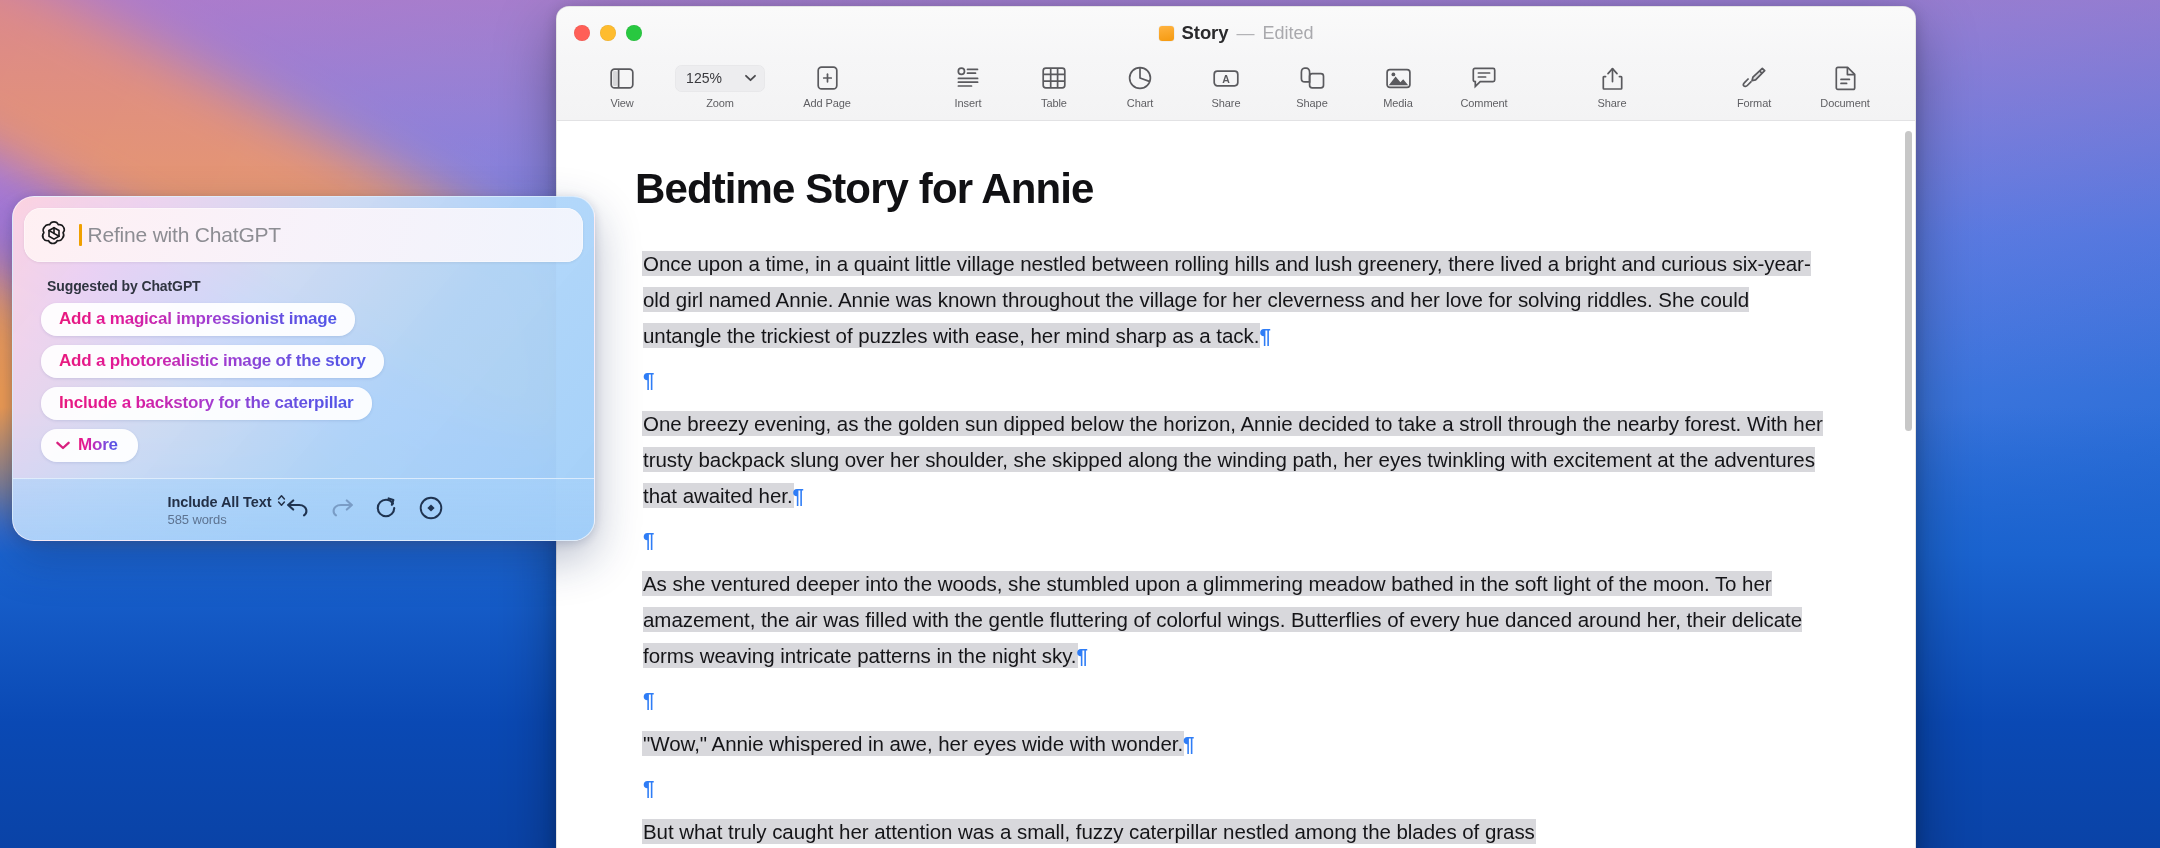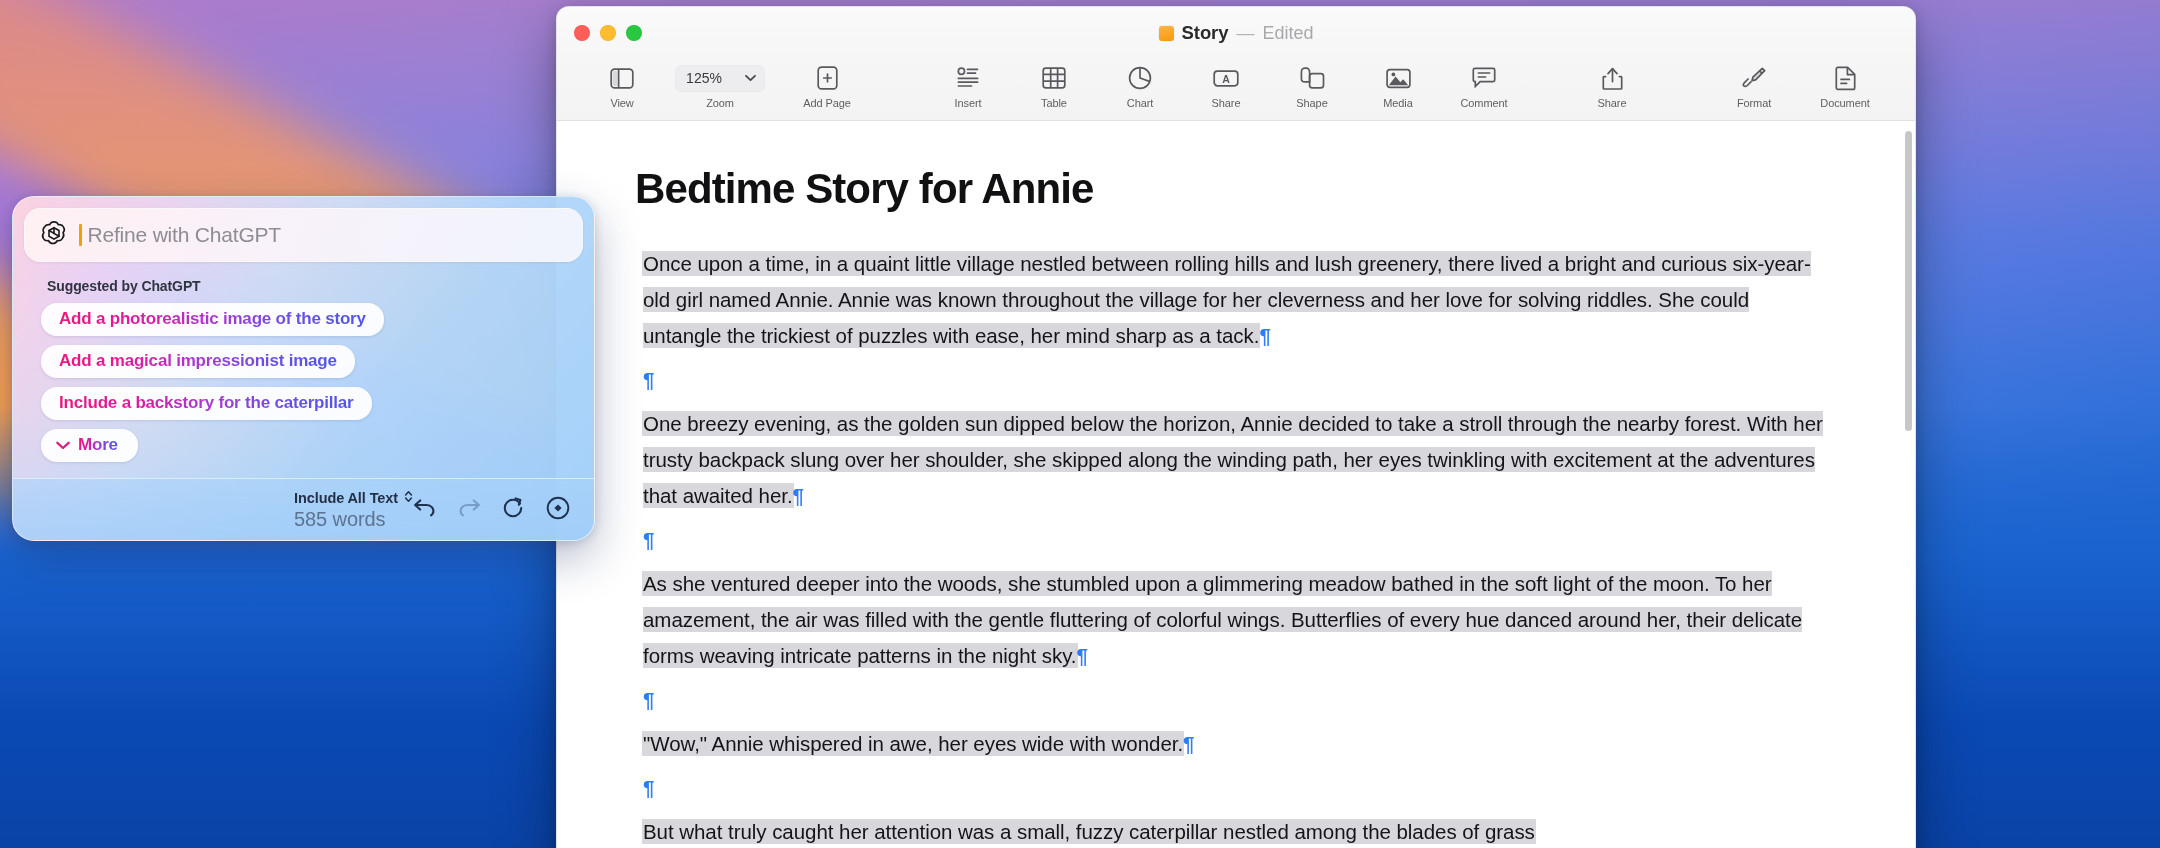--- a/index.html
+++ b/index.html
@@ -193,27 +193,27 @@
     -webkit-text-fill-color: transparent; color:transparent;
   }
   .chip.more { display:flex; align-items:center; gap:8px; padding:6px 20px 7px 15px; }
   .chip.more svg { flex:0 0 auto; }
 
   .cg-footer {
     margin-top:16px;
     border-top:1px solid rgba(255,255,255,0.60);
     background: linear-gradient(180deg, rgba(168,210,250,0.55) 0%, rgba(160,205,249,0.70) 100%);
     height:62px;
-    display:flex; align-items:center; justify-content:flex-end;
+    display:flex; align-items:center; justify-content:center;
     padding: 0 20px 0 28px;
   }
   .cg-f-left { display:flex; flex-direction:column; gap:1px; }
   .cg-incl { display:flex; align-items:center; gap:6px; }
   .cg-incl .t { font-size:14.5px; font-weight:700; color:#233047; letter-spacing:-0.1px; }
-  .cg-words { font-size:20px; color:#5d7391; letter-spacing:-0.1px; }
+  .cg-words { font-size:13px; color:#5d7391; letter-spacing:-0.1px; }
   .cg-f-right { display:flex; align-items:center; gap:22px; padding-right:4px; }
 
   .hidden-acc { position:absolute; width:1px; height:1px; overflow:hidden; clip:rect(0 0 0 0); }
 </style>
 </head>
 <body>
 
 <div id="wallpaper">
   <div class="layer wp-base"></div>
 
@@ -453,24 +453,24 @@
     </span>
     <span class="cg-caret"></span>
     <input class="hidden-acc" placeholder="Refine with ChatGPT" style="">
     <span class="cg-placeholder">Refine with ChatGPT</span>
   </div>
 
   <div class="cg-sug-title">Suggested by ChatGPT</div>
 
   <div class="cg-chips">
     <div class="chip">
+      <span class="g">Add a magical impressionist image</span>
+    </div>
+    <div class="chip">
       <span class="g">Add a photorealistic image of the story</span>
-    </div>
-    <div class="chip">
-      <span class="g">Add a magical impressionist image</span>
     </div>
     <div class="chip">
       <span class="g">Include a backstory for the caterpillar</span>
     </div>
     <div class="chip more">
       <span>
         <svg width="14" height="9" viewBox="0 0 14 9" fill="none" stroke="#d8207f" stroke-width="2.3" stroke-linecap="round" stroke-linejoin="round">
           <polyline points="1.4,1.8 7,7.0 12.6,1.8"></polyline>
         </svg>
       </span>

